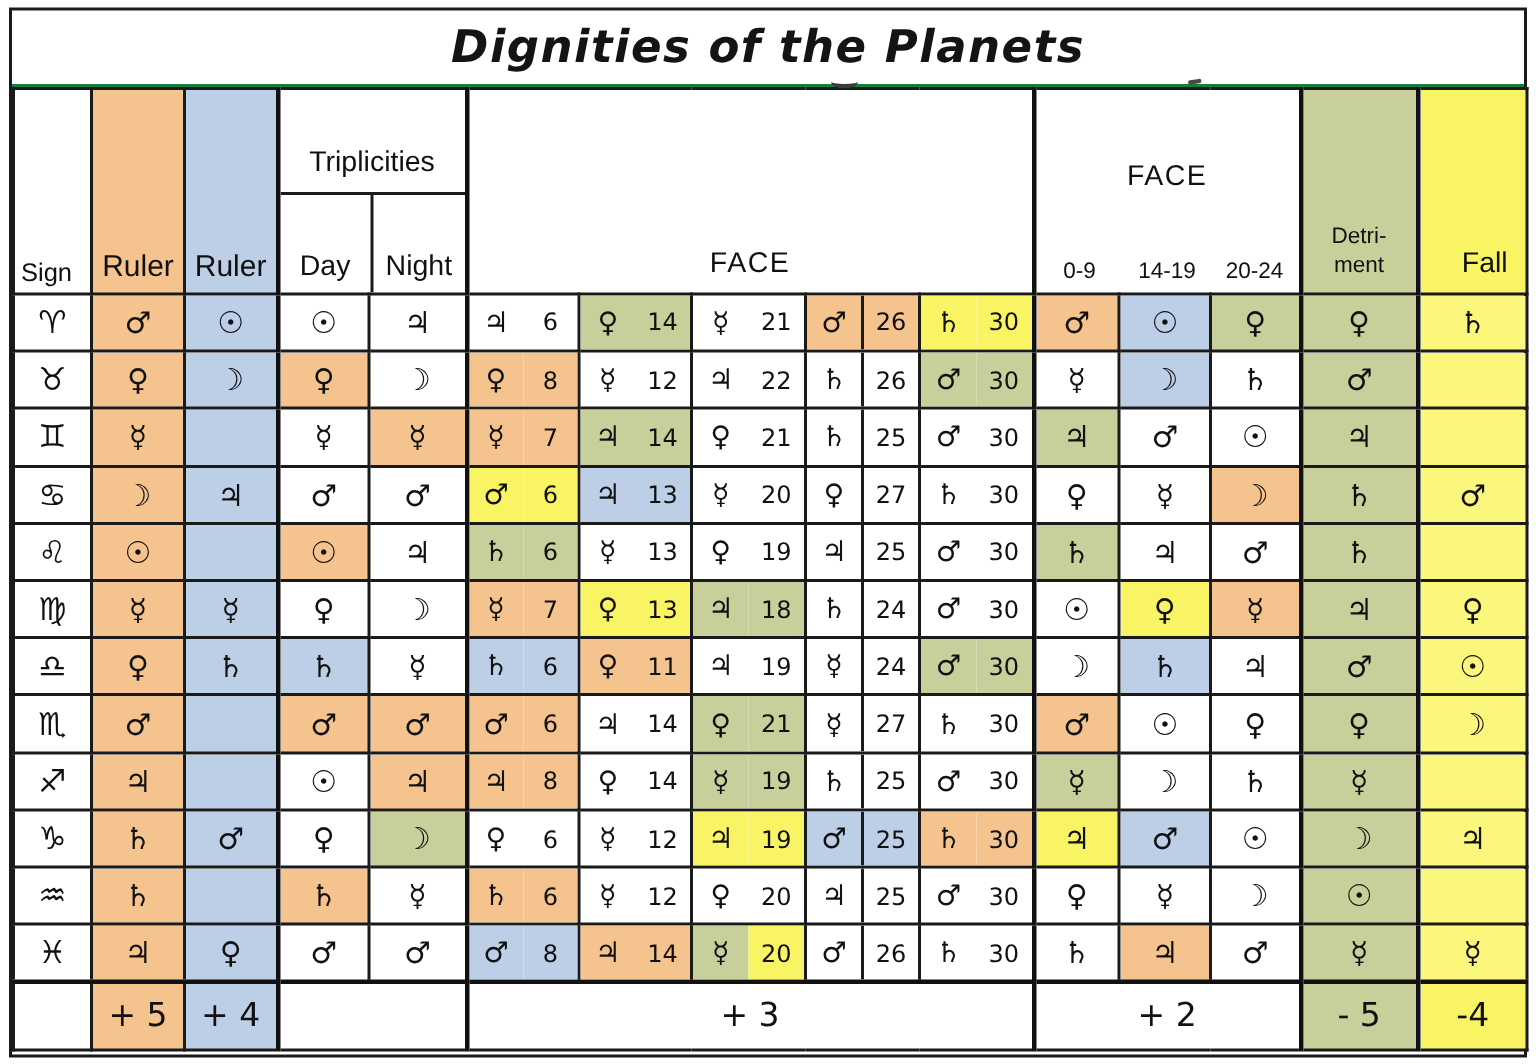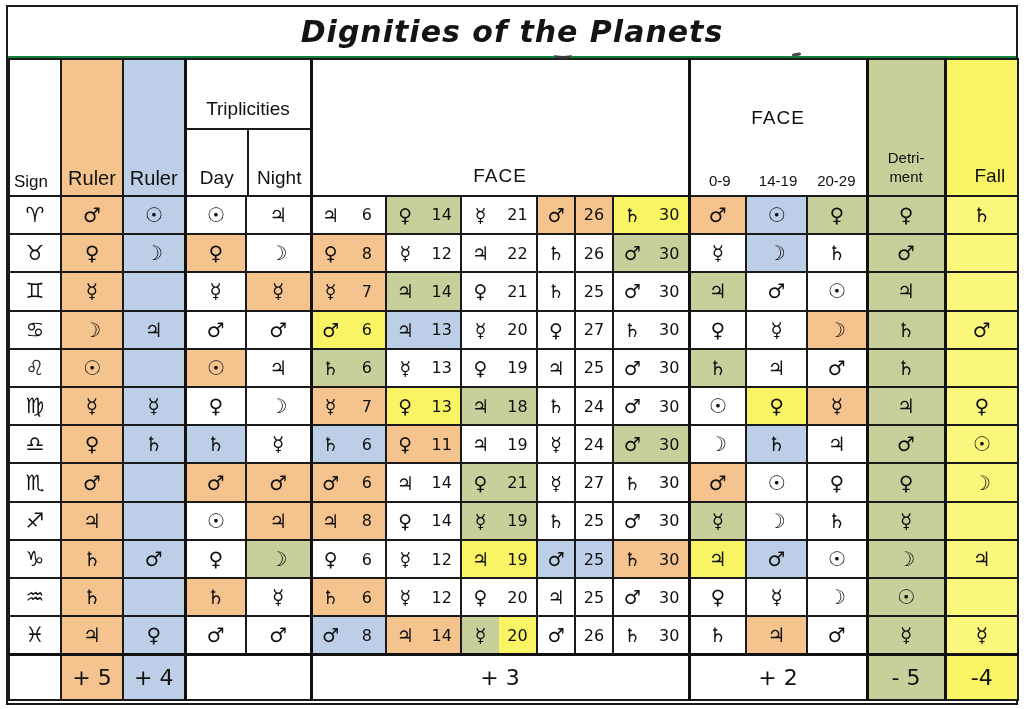--- a/index.html
+++ b/index.html
@@ -89,21 +89,21 @@
             </div>
           </div>
         </td>
         <td class="terms-h bl3" colspan="5">FACE</td>
         <td class="pad0 bl3" colspan="3">
           <div class="vwrap">
             <div class="face-top">FACE</div>
             <div class="face-ranges">
               <span>0-9</span>
               <span>14-19</span>
-              <span>20-29</span>
+              <span>20-24</span>
             </div>
           </div>
         </td>
         <td class="det-h bl3">
           <div>Detri-</div>
           <div>ment</div>
         </td>
         <td class="fall-h bl3">Fall</td>
       </tr>
 

